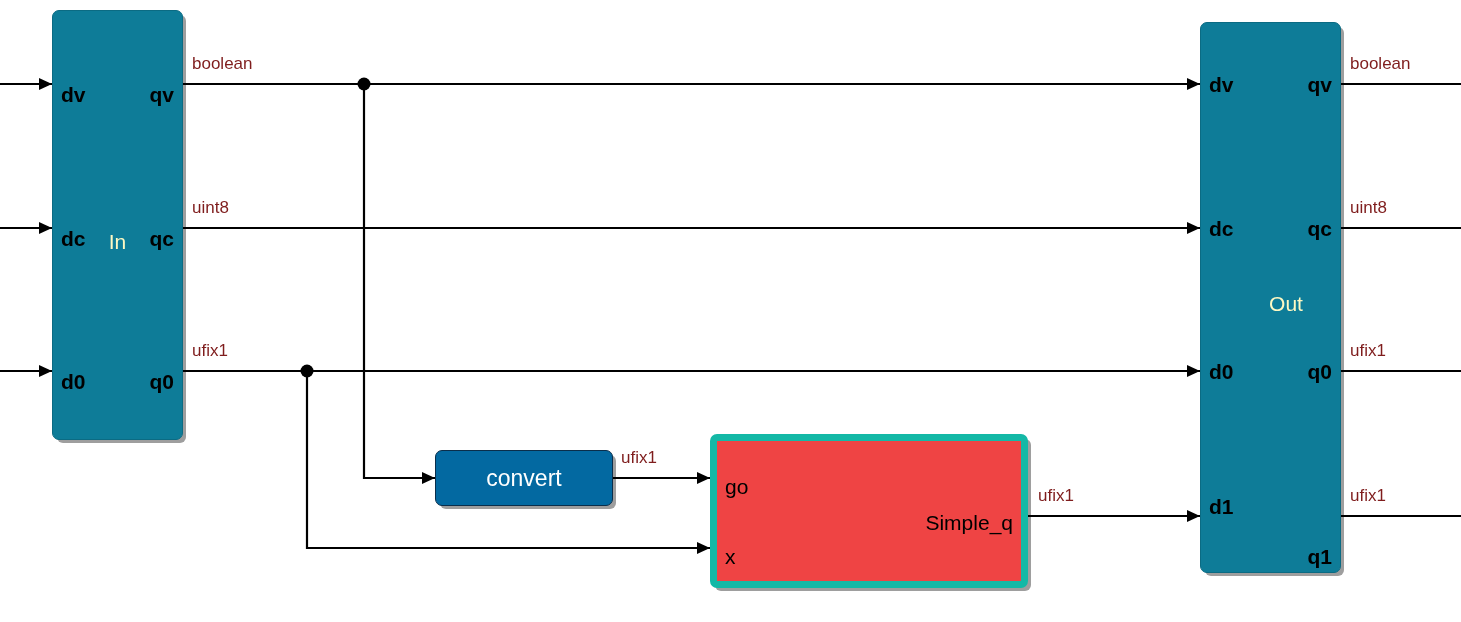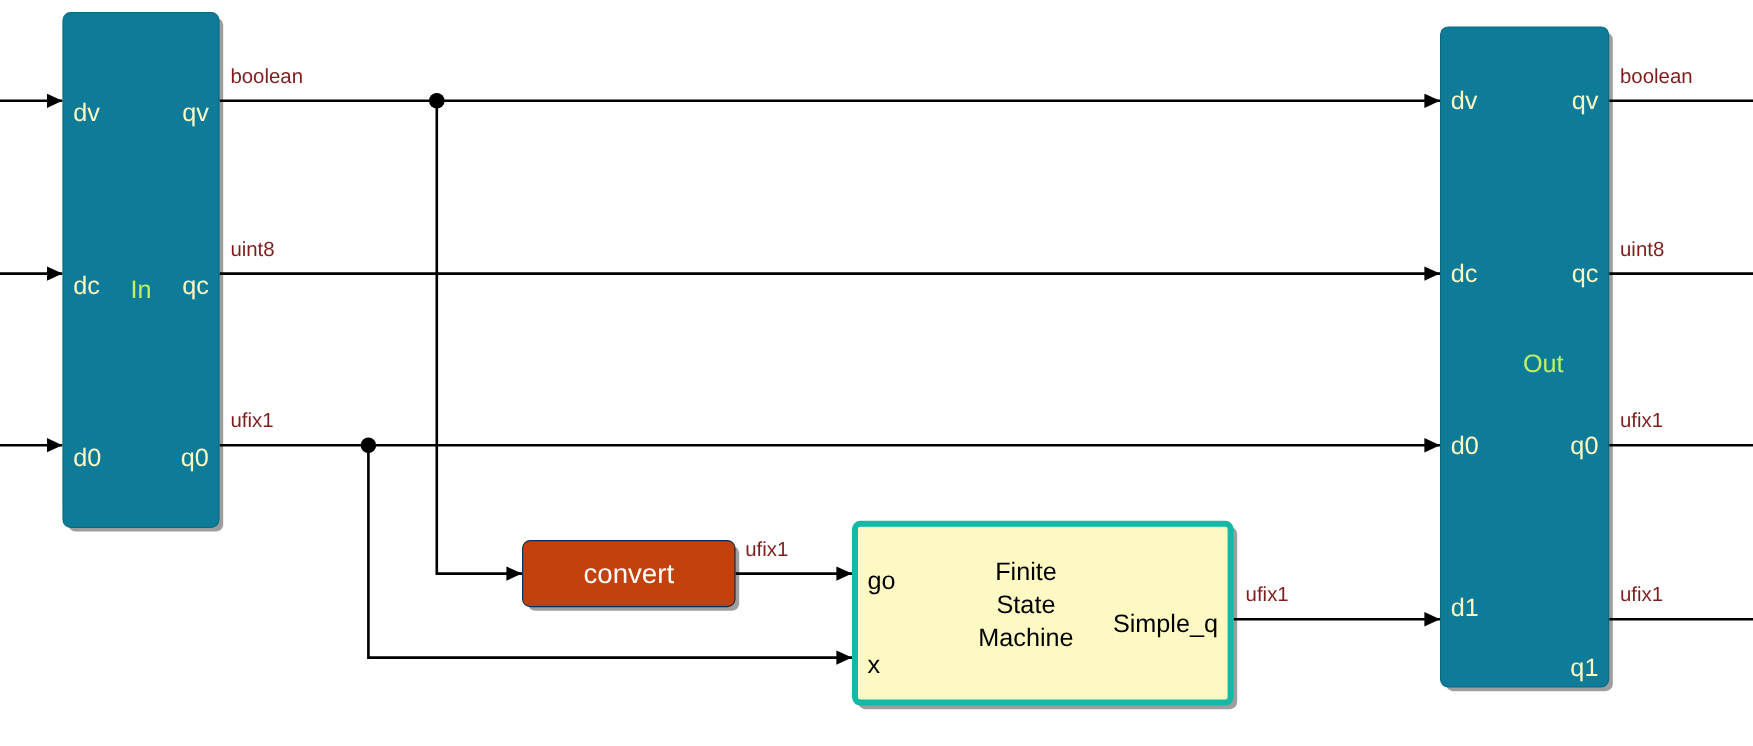--- a/index.html
+++ b/index.html
@@ -13,39 +13,39 @@
   }
   svg.layer{position:absolute;left:0;top:0;width:1461px;height:622px;}
 
   .blk{
     position:absolute;
     box-sizing:border-box;
     border-radius:7px;
     box-shadow:4px 4px 0 -1px rgba(0,0,0,0.38);
   }
   .blk.teal{background:#0e7c98;border:1px solid #0b6b83;}
-  .blk.navy{background:#c2410c;border:1px solid #0a2e4b;}
-  .blk.blue{background:#fef9c3;border:5px solid #14b8a6;}
+  .blk.navy{background:#0369a1;border:1px solid #0a2e4b;}
+  .blk.blue{background:#ef4444;border:7px solid #14b8a6;}
 
   .port{
     position:absolute;
     font-size:21px;
     line-height:1;
     white-space:nowrap;
   }
-  .port.white{color:#fef9c3;}
+  .port.white{color:#000000;font-weight:bold;}
   .port.black{color:#000000;}
   .port.left{left:8px;}
   .port.right{right:8px;}
 
   .blk-title{
     position:absolute;
     left:0;right:0;
     text-align:center;
-    color:#bef264;
+    color:#fef9c3;
     font-size:21px;
     line-height:1.32;
     white-space:pre-line;
   }
   .blk-title.dark{color:#000000;}
 
   .wirelabel{
     position:absolute;
     font-size:17px;
     color:#7f1d1d;
@@ -115,23 +115,20 @@
   </div>
 
   <div class="blk navy" style="left:435px;top:450px;width:178px;height:56px;">
     <span class="convert-label">convert</span>
   </div>
 
   <div class="blk blue" style="left:710px;top:434px;width:318px;height:154px;">
     <span class="port black left" style="top: 35px; margin-top: 0px;">go</span>
     <span class="port black left" style="top:105px;">x</span>
     <span class="port black right" style="top:71px;margin-left:34px;">Simple_q</span>
-    <span class="blk-title dark" style="top:24px;left:56px;right:84px;">Finite
-State
-Machine</span>
   </div>
 
   <div class="blk teal" style="left:1200px;top:22px;width:141px;height:551px;">
     <span class="port white left" style="top:51px;">dv</span>
     <span class="port white left" style="top:195px;">dc</span>
     <span class="port white left" style="top:338px;">d0</span>
     <span class="port white left" style="top:473px;">d1</span>
     <span class="port white right" style="top:51px;">qv</span>
     <span class="port white right" style="top:195px;">qc</span>
     <span class="port white right" style="top:338px;">q0</span>

